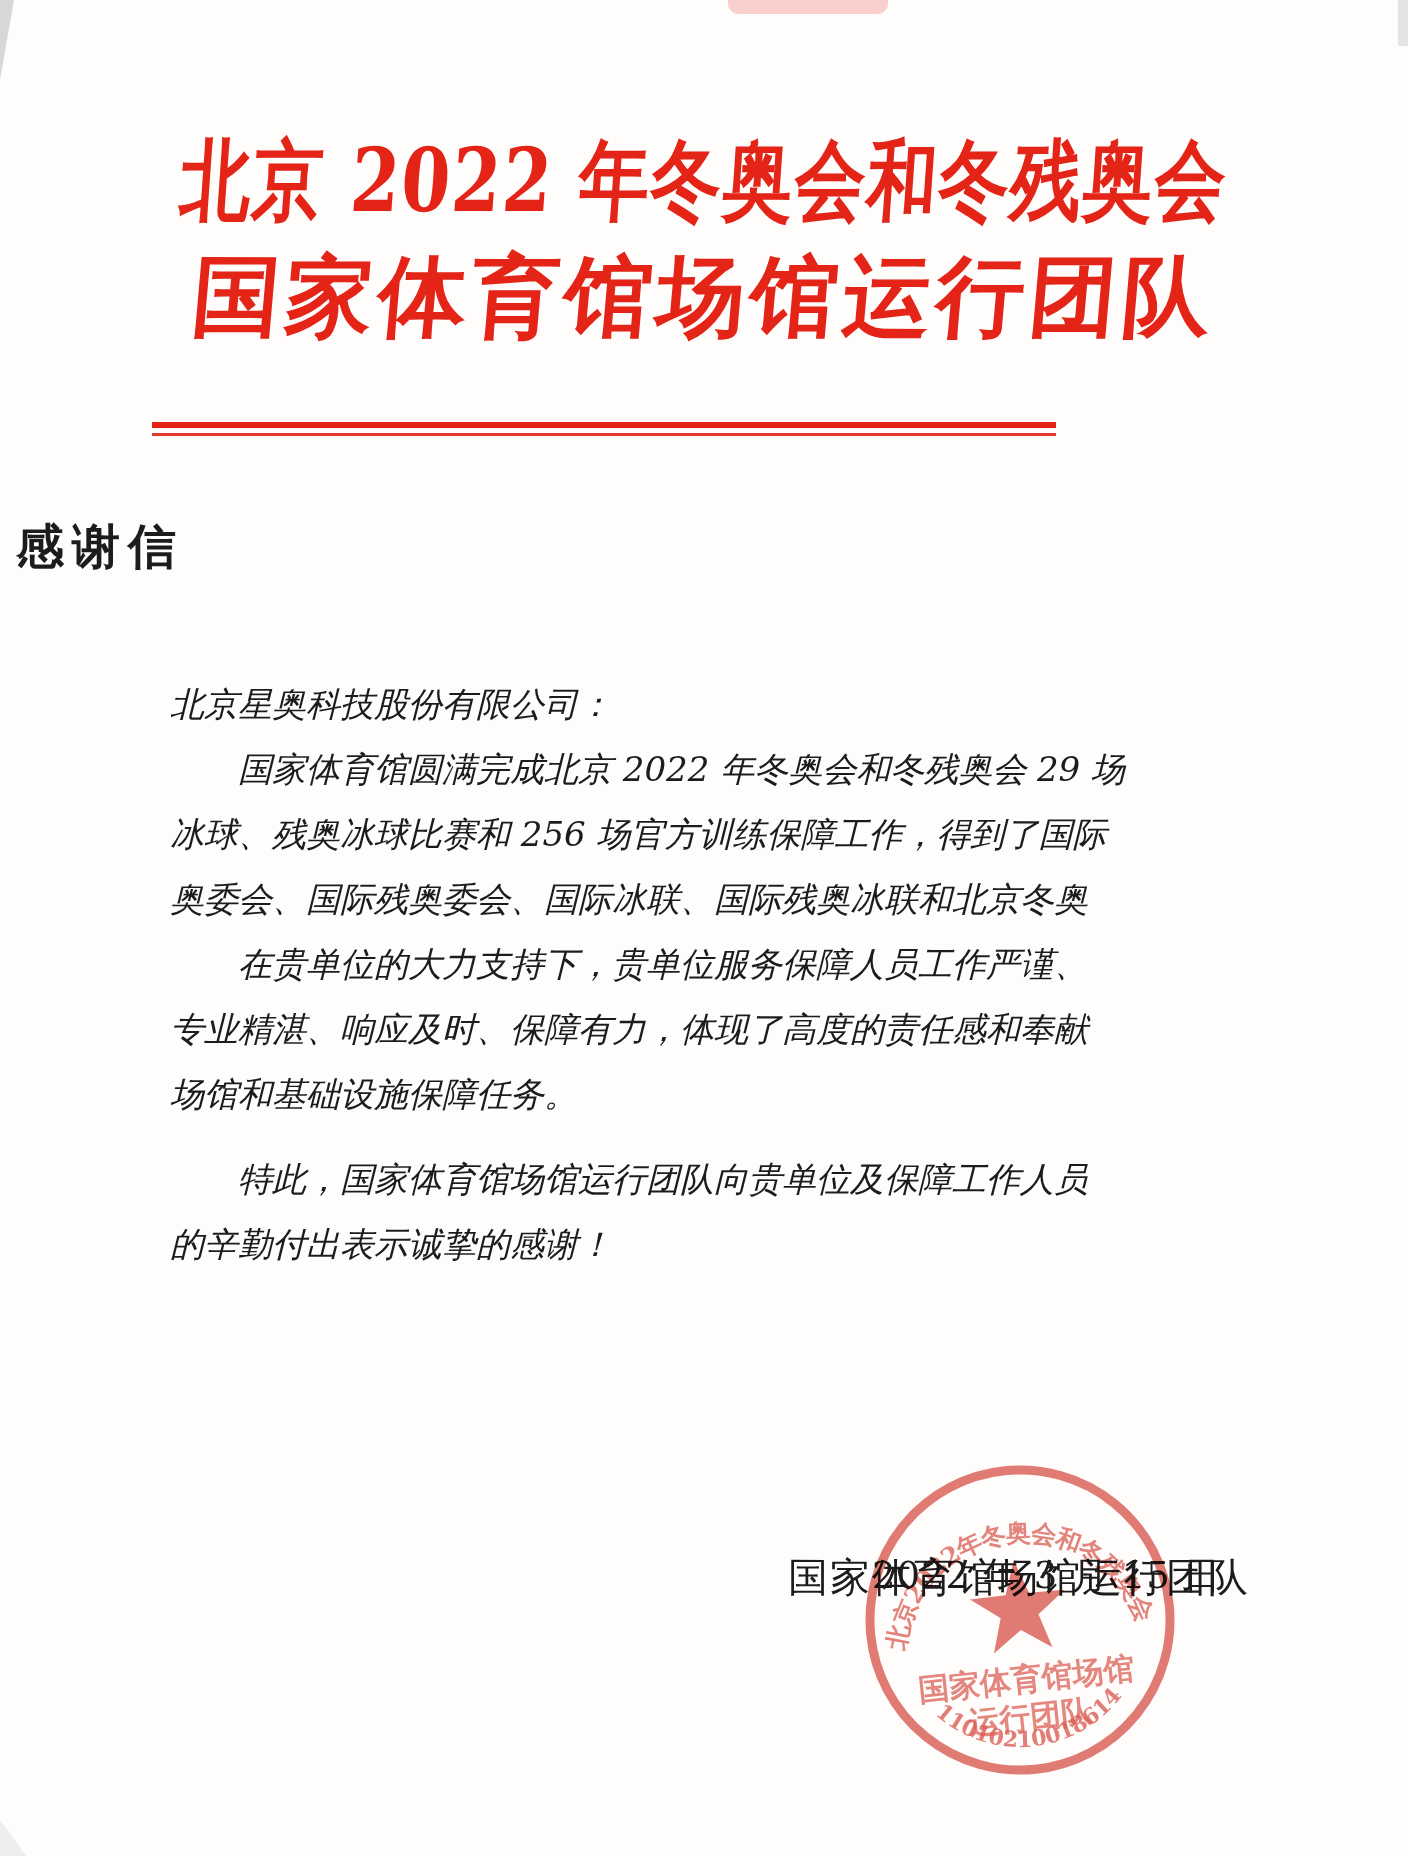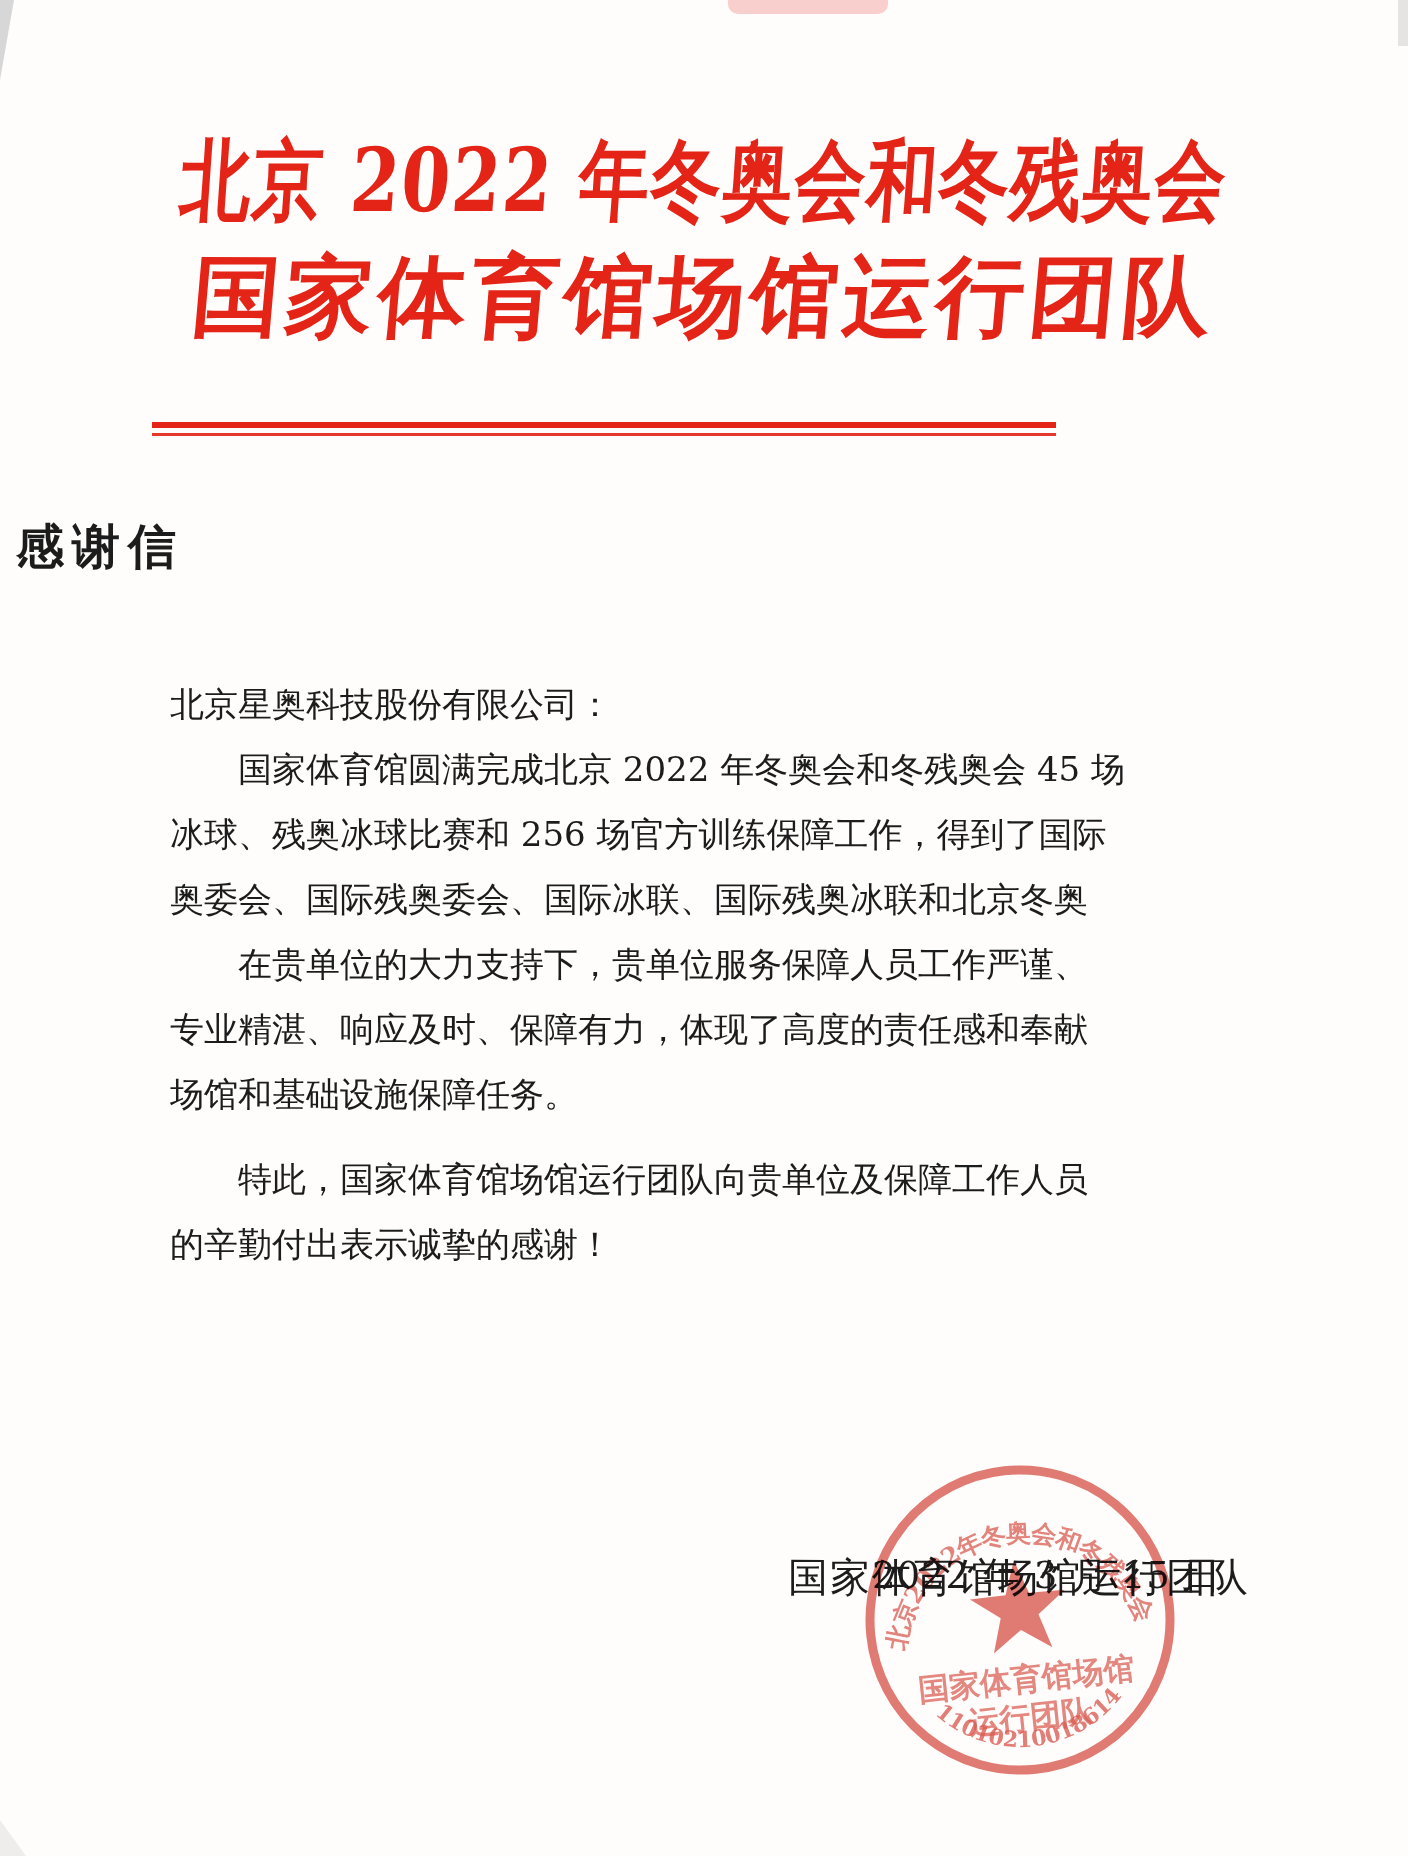--- a/index.html
+++ b/index.html
@@ -22,21 +22,21 @@
   .title{
     position:absolute;top:516px;left:16px;width:100%;margin:0;text-align:left;
     font-size:48px;line-height:60px;font-weight:bold;letter-spacing:8px;
     color:var(--ink,#1c1c1c);
   }
   
   .body{
     position:absolute;top:672px;left:170px;width:930px;
     font-size:34px;color:var(--ink,#1c1c1c);
   }
-  .ln{line-height:65px;white-space:nowrap;}
+  .ln{line-height:65px;white-space:nowrap;font-style:italic;}
   .indent{padding-left:68px;}
   .p3{margin-top:20px;}
   
   .sig{
     position:absolute;top:1552px;left:788px;
     font-size:40px;line-height:50px;letter-spacing:2px;color:var(--ink,#1c1c1c);white-space:nowrap;
   }
   .date{
     position:absolute;top:1552px;left:872px;
     font-size:37px;line-height:48px;letter-spacing:1px;color:var(--ink,#1c1c1c);white-space:nowrap;
@@ -66,21 +66,21 @@
 
   <div class="divider">
     <div class="thick"></div>
     <div class="thin"></div>
   </div>
 
   <h1 class="title">感谢信</h1>
 
   <div class="body">
     <div class="ln">北京星奥科技股份有限公司：</div>
-    <div class="ln indent">国家体育馆圆满完成北京 2022 年冬奥会和冬残奥会 45 场</div>
+    <div class="ln indent">国家体育馆圆满完成北京 2022 年冬奥会和冬残奥会 29 场</div>
     <div class="ln">冰球、残奥冰球比赛和 256 场官方训练保障工作，得到了国际</div>
     <div class="ln">奥委会、国际残奥委会、国际冰联、国际残奥冰联和北京冬奥</div>
     <div class="ln indent">在贵单位的大力支持下，贵单位服务保障人员工作严谨、</div>
     <div class="ln">专业精湛、响应及时、保障有力，体现了高度的责任感和奉献</div>
     <div class="ln">场馆和基础设施保障任务。</div>
     <div class="ln indent p3">特此，国家体育馆场馆运行团队向贵单位及保障工作人员</div>
     <div class="ln">的辛勤付出表示诚挚的感谢！</div>
   </div>
 
   <div class="sig">国家体育馆场馆运行团队</div>

